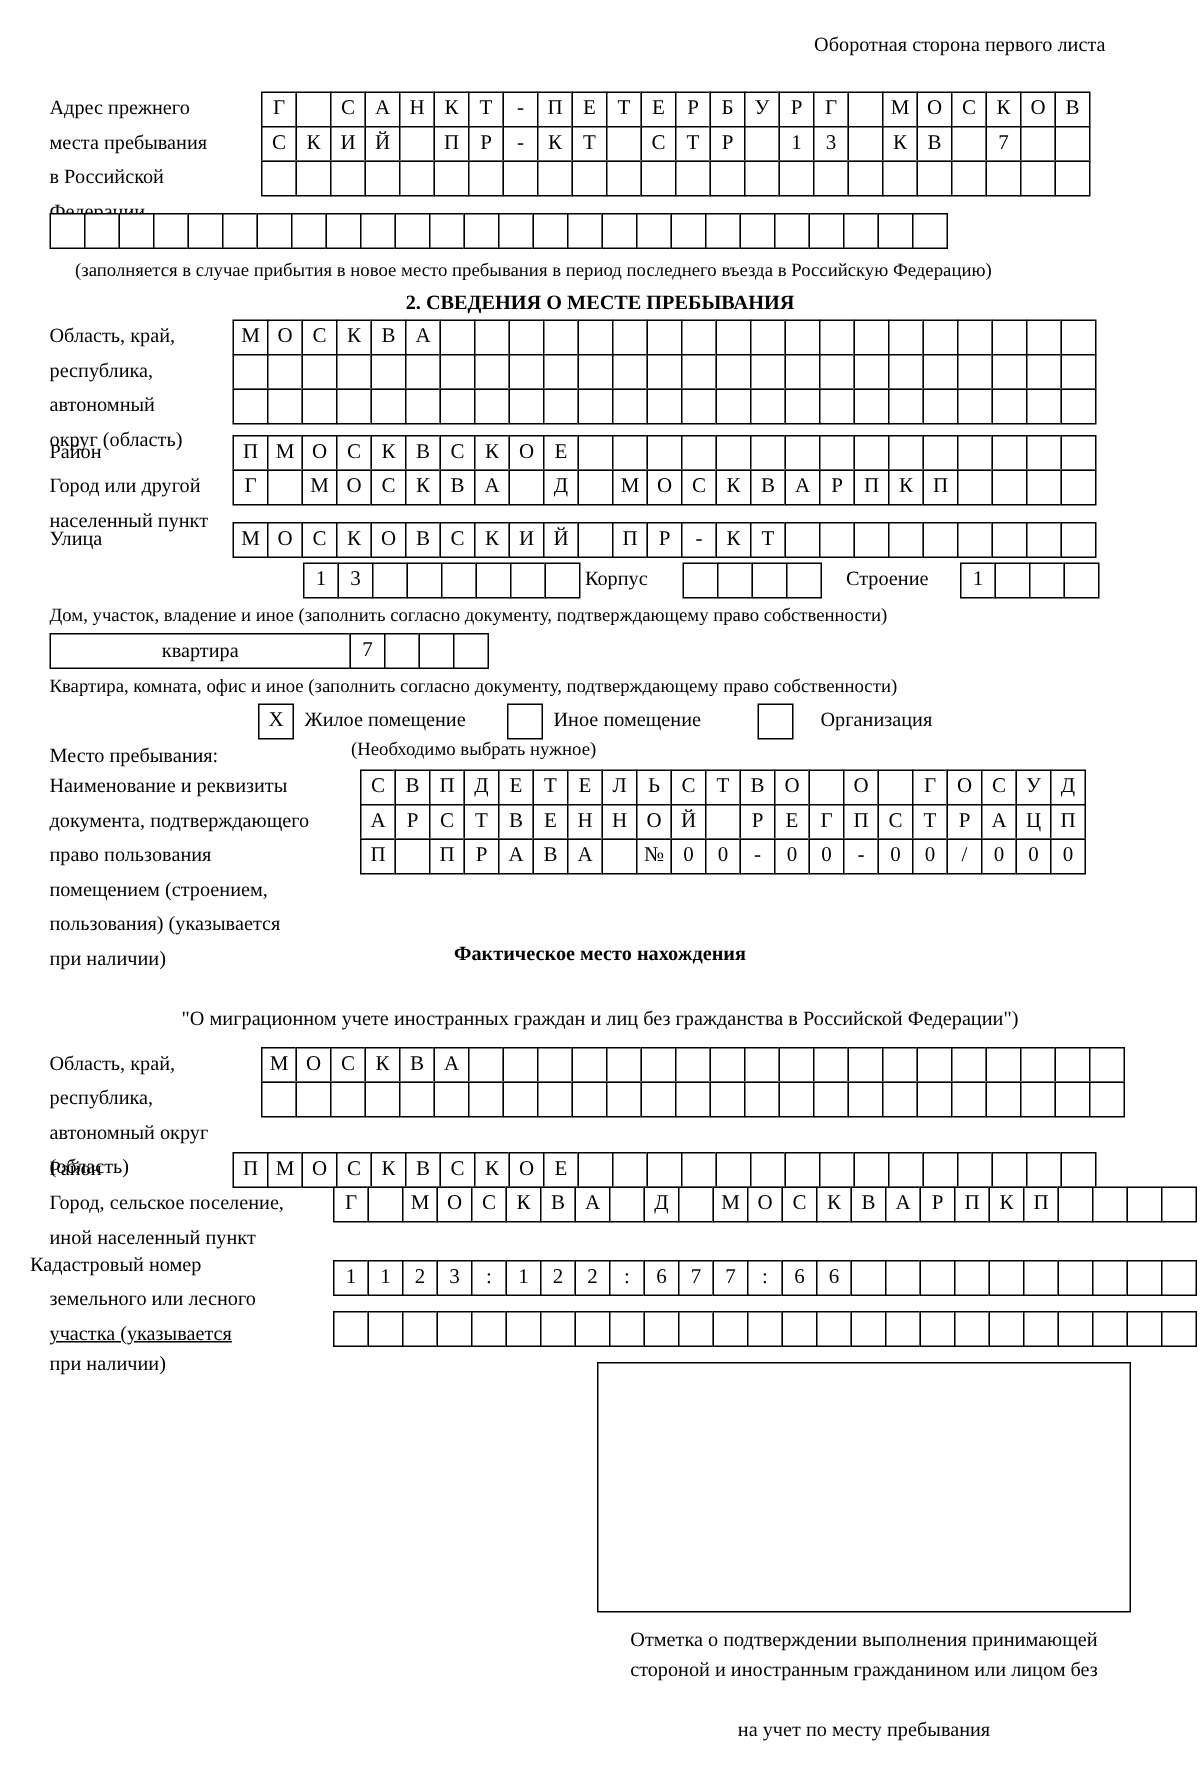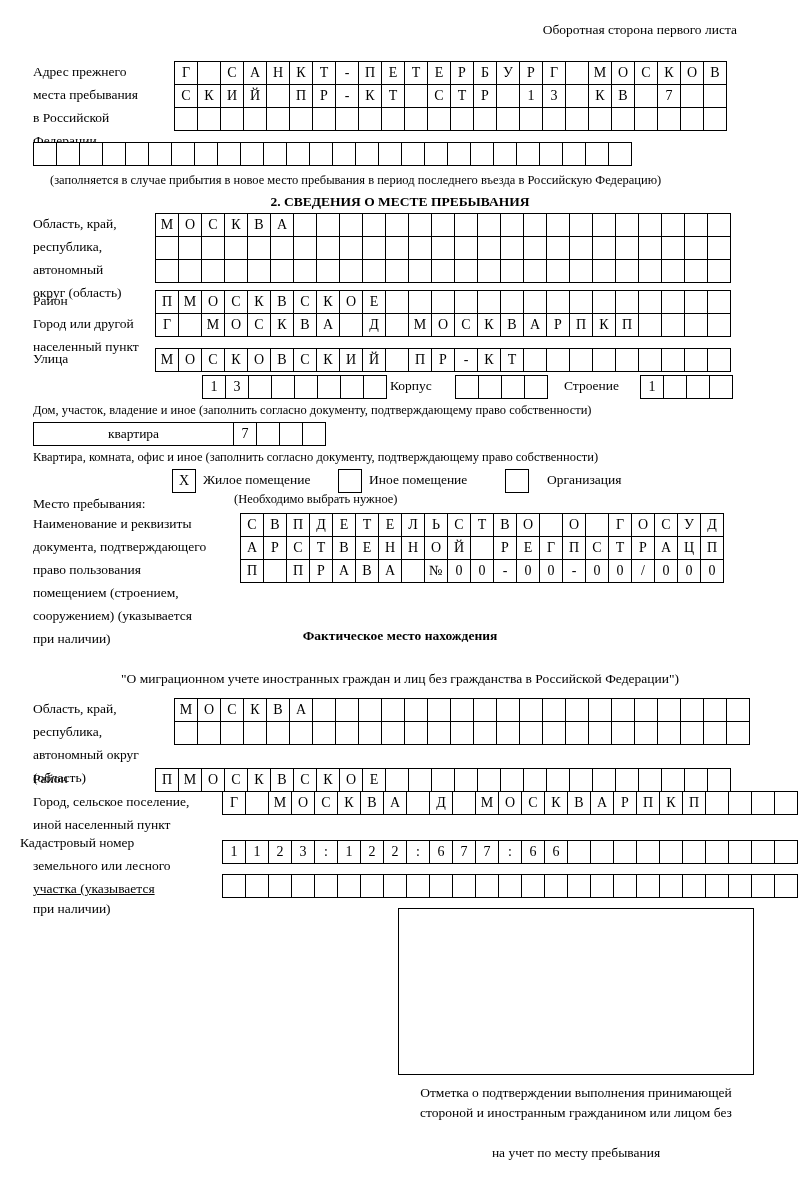--- a/index.html
+++ b/index.html
@@ -423,21 +423,21 @@
   <div class="chk" style="left:338px; top:469px;"></div>
   <div class="lbl" style="left:369px; top:470px;">Иное помещение</div>
   <div class="chk" style="left:505px; top:469px;"></div>
   <div class="lbl" style="left:547px; top:470px;">Организация</div>
   <div class="lbl sm" style="left:234px; top:490px;">(Необходимо выбрать нужное)</div>
 
   <div class="lbl" style="left:33px; top:514px;">Наименование и реквизиты</div>
   <div class="lbl" style="left:33px; top:537px;">документа, подтверждающего</div>
   <div class="lbl" style="left:33px; top:560px;">право пользования</div>
   <div class="lbl" style="left:33px; top:583px;">помещением (строением,</div>
-  <div class="lbl" style="left:33px; top:606px;">сооружением) (указывается</div>
+  <div class="lbl" style="left:33px; top:606px;">пользования) (указывается</div>
   <div class="lbl" style="left:33px; top:629px;">при наличии)</div>
 
   <div class="cells" id="s2-doc-0" style="left:240px; top:513px;">
       <div class="cell">С</div>
       <div class="cell">В</div>
       <div class="cell">П</div>
       <div class="cell">Д</div>
       <div class="cell">Е</div>
       <div class="cell">Т</div>
       <div class="cell">Е</div>

